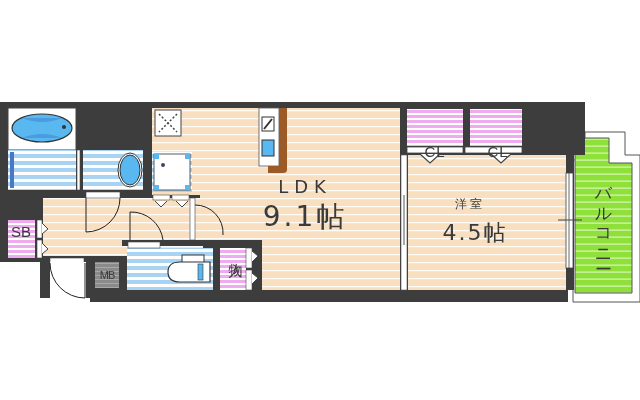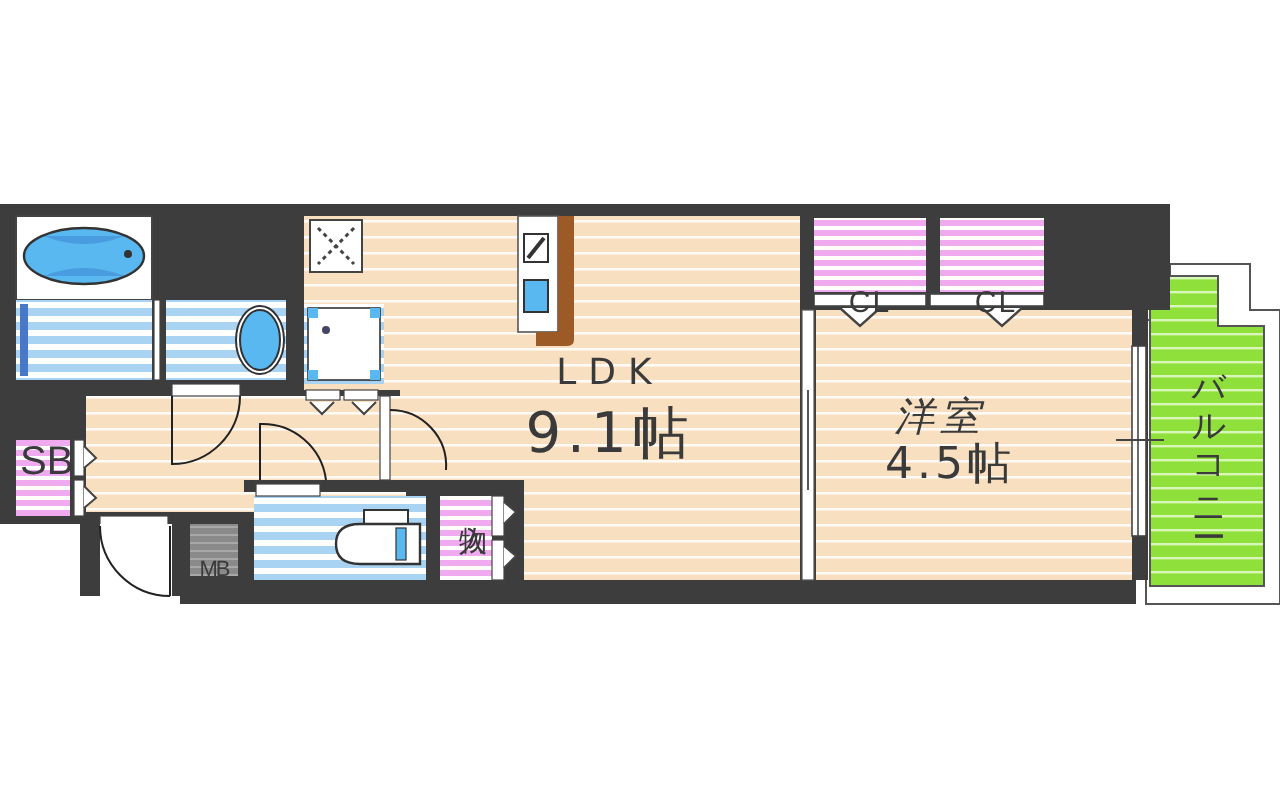--- a/index.html
+++ b/index.html
@@ -1,28 +1,28 @@
 <!DOCTYPE html>
 <html><head>
 <meta charset="utf-8">
 <style>
   html, body { margin: 0; padding: 0; background: #ffffff; }
   body { width: 640px; height: 400px; overflow: hidden; position: relative; font-family: "DejaVu Sans", sans-serif; }
   #plan { position: absolute; left: 0; top: 0; width: 640px; height: 400px; }
   .lbl { position: absolute; color: #3a3a3a; text-align: center; white-space: nowrap; line-height: 1; }
   .lbl-ldk { left: 250px; top: 178px; width: 110px; font-size: 18px; letter-spacing: 6px; }
   .lbl-ldk2 { left: 250px; top: 203px; width: 110px; font-size: 28px; letter-spacing: 3px; }
-  .lbl-yo { left: 430px; top: 198px; width: 80px; font-size: 20px; letter-spacing: 3px; font-style: italic; }
+  .lbl-yo { left: 430px; top: 198px; width: 80px; font-size: 12px; letter-spacing: 3px; }
   .lbl-yo2 { left: 425px; top: 222px; width: 100px; font-size: 22px; letter-spacing: 2px; text-align: center; }
   .lbl-cl { top: 118px; width: 56px; font-size: 15px; letter-spacing: 1px; font-family: "Liberation Sans", sans-serif; margin-top: 26px; }
   .lbl-cl1 { left: 407px; }
   .lbl-cl2 { left: 470px; }
   .lbl-bal { left: 590px; top: 174px; width: 22px; font-size: 17px; writing-mode: vertical-rl; line-height: 1; letter-spacing: 2px; }
-  .lbl-sb { left: 10px; top: 224px; width: 22px; font-size: 20px; line-height: 15px; white-space: normal; font-family: "Liberation Sans", sans-serif; }
-  .lbl-mb { left: 95px; top: 270px; width: 24px; font-size: 11px; color: #3a3a3a; font-family: "Liberation Sans", sans-serif; letter-spacing: -1px; margin-top: 10px; }
+  .lbl-sb { left: 10px; top: 224px; width: 22px; font-size: 15px; line-height: 15px; white-space: normal; font-family: "Liberation Sans", sans-serif; }
+  .lbl-mb { left: 95px; top: 270px; width: 24px; font-size: 11px; color: #3a3a3a; font-family: "Liberation Sans", sans-serif; letter-spacing: -1px; }
   .lbl-mono { left: 224px; top: 252px; width: 20px; font-size: 14px; line-height: 16px; writing-mode: vertical-rl; }
 </style>
 </head>
 <body>
 
 <svg id="plan" viewBox="0 0 640 400" xmlns="http://www.w3.org/2000/svg">
   <defs>
     <pattern id="wood" width="8" height="8" patternUnits="userSpaceOnUse">
       <rect width="8" height="8" fill="#f7dfbf"></rect>
       <rect y="6" width="8" height="1.3" fill="#ffffff" opacity="0.85"></rect>

